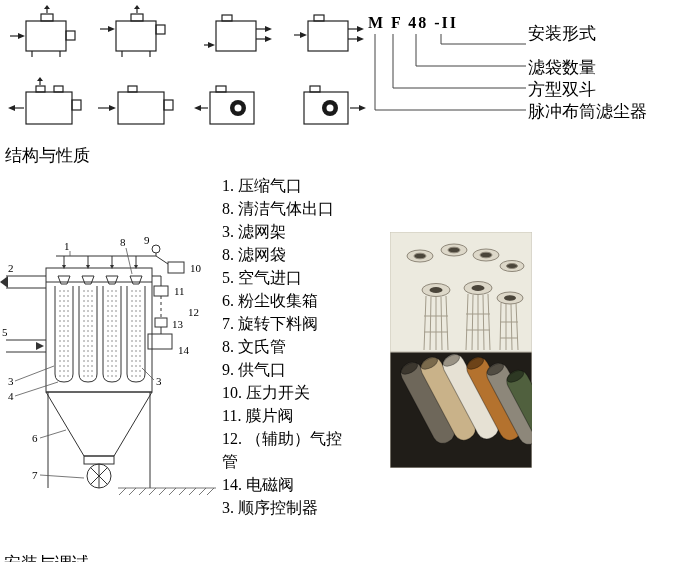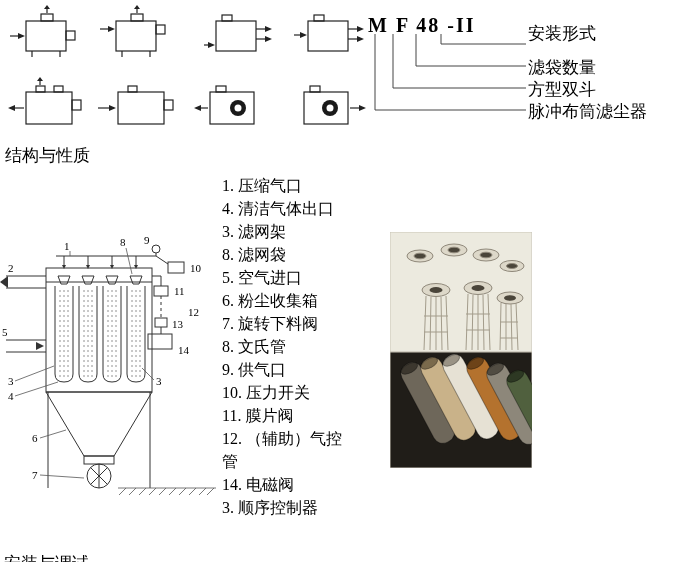--- a/index.html
+++ b/index.html
@@ -4,21 +4,21 @@
 <style>
   html,body{margin:0;padding:0;background:#fff;}
   #page{
     position:relative;width:675px;height:562px;background:#ffffff;
     font-family:"Liberation Serif", serif;color:#111;overflow:hidden;
   }
   .abs{position:absolute;}
   svg{display:block;}
   .mini{stroke:#222;fill:none;stroke-width:1.2;}
   #model-code{
-    position:absolute;left:368px;top:14px;font-size:20px;font-weight:bold;
+    position:absolute;left:368px;top:14px;font-size:16px;font-weight:bold;
     letter-spacing:2px;color:#000;white-space:nowrap;
   }
   .callout-label{
     position:absolute;left:528px;font-size:17px;line-height:20px;height:20px;
     white-space:nowrap;color:#000;
   }
   #section-heading{
     position:absolute;left:5px;top:144px;font-size:17px;color:#000;font-family:Liberation Serif, serif;
   }
   #parts-list{
@@ -280,21 +280,21 @@
     <text x="2" y="104">5</text>
     <text x="8" y="153">3</text>
     <text x="8" y="168">4</text>
     <text x="156" y="153">3</text>
     <text x="32" y="210">6</text>
     <text x="32" y="247">7</text>
   </svg>
 
   <ul id="parts-list">
     <li>1. 压缩气口</li>
-    <li>4. 清洁气体出口</li>
+    <li>8. 清洁气体出口</li>
     <li>3. 滤网架</li>
     <li>8. 滤网袋</li>
     <li>5. 空气进口</li>
     <li>6. 粉尘收集箱</li>
     <li>7. 旋转下料阀</li>
     <li>8. 文氏管</li>
     <li>9. 供气口</li>
     <li>10. 压力开关</li>
     <li>11. 膜片阀</li>
     <li>12. （辅助）气控管</li>

